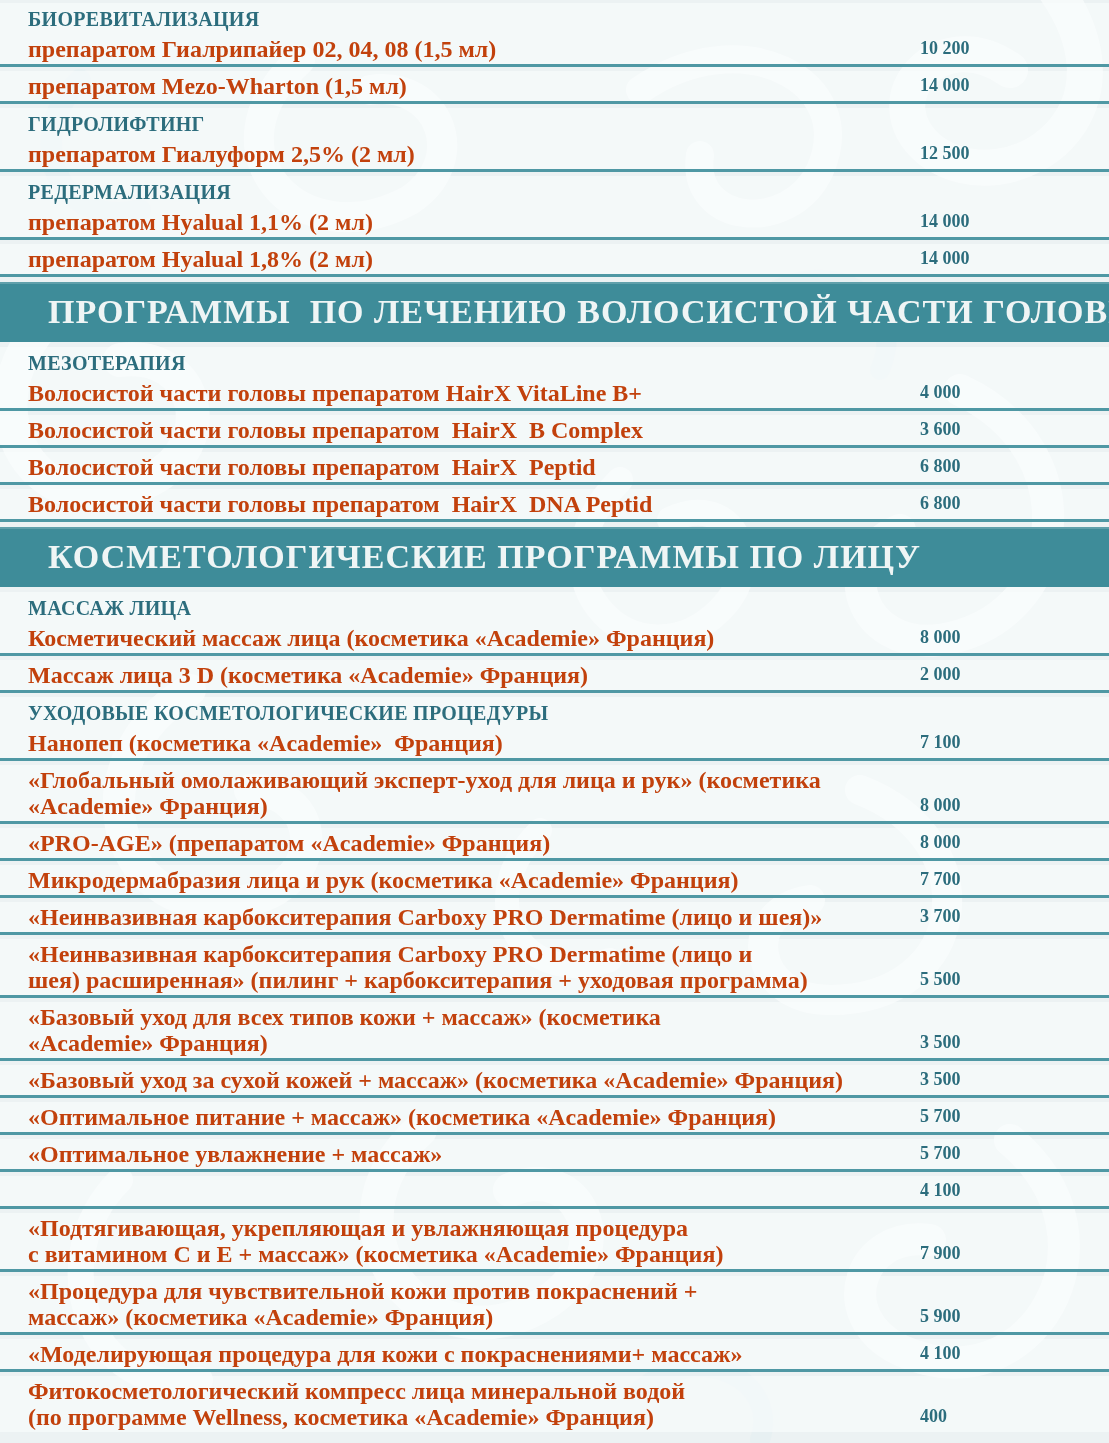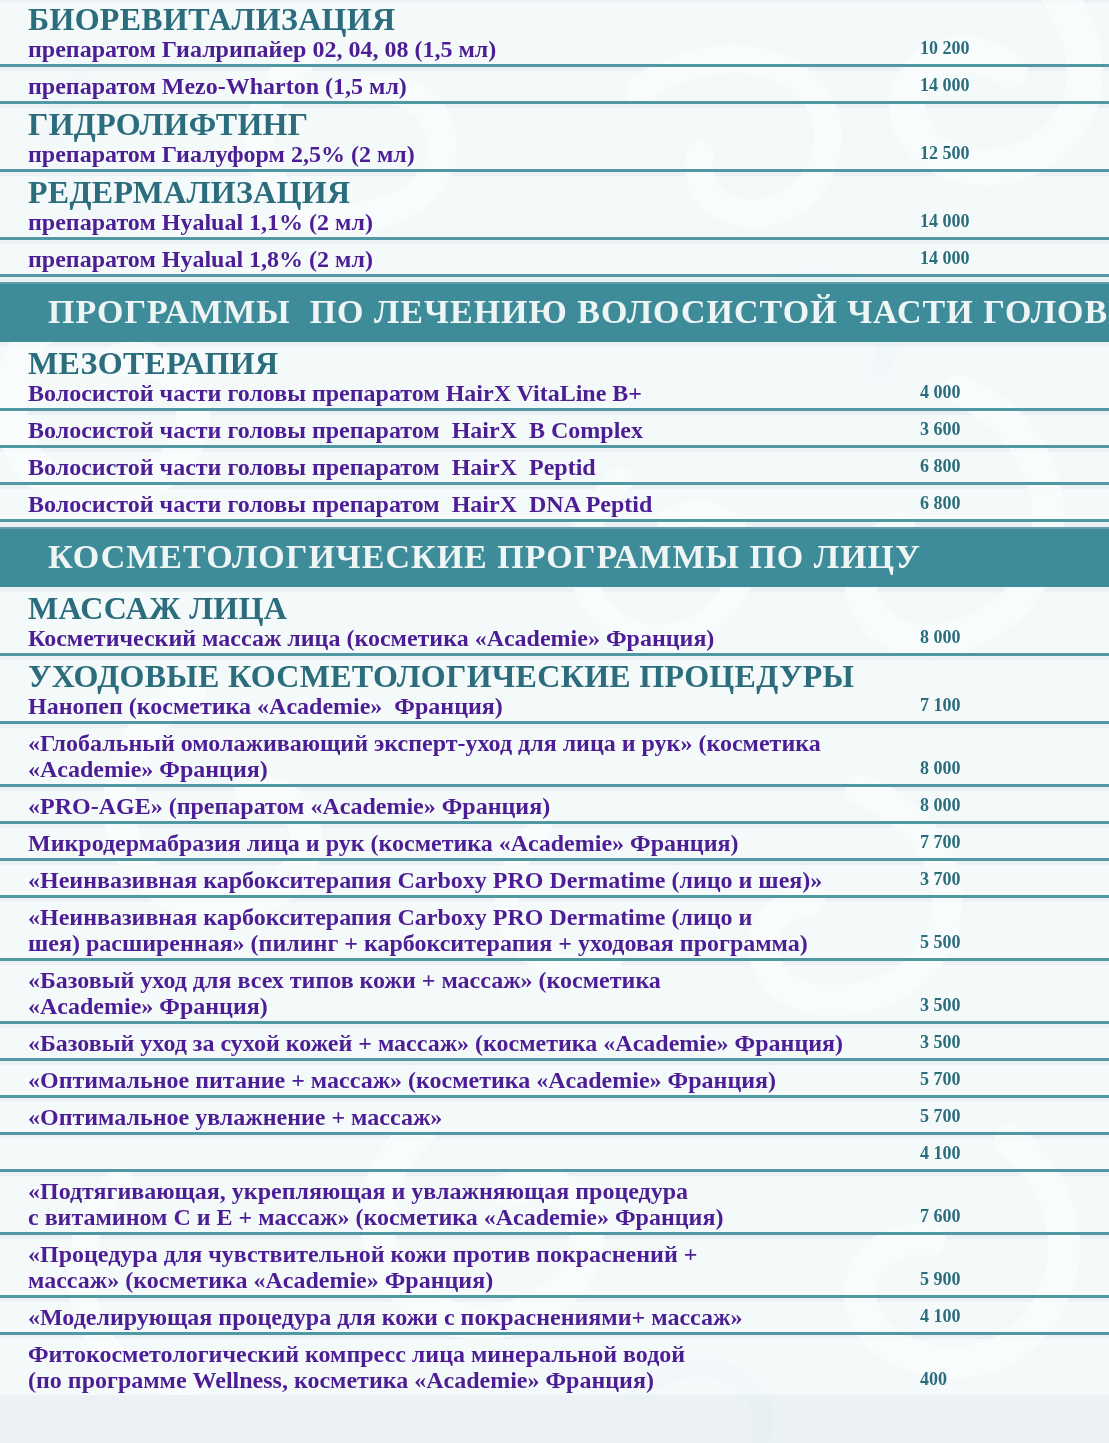--- a/index.html
+++ b/index.html
@@ -15,27 +15,27 @@
     position:relative;
     background:rgba(250,253,253,.6);
     border-bottom:3px solid #4f98a4;
     margin-bottom:4px;
     padding:2px 190px 2px 28px;
     min-height:26px;
   }
   .strip.last{border-bottom:none;margin-bottom:16px;}
   .hdr{
     color:#2c6d7d;
-    font-size:32px;line-height:29px;font-weight:700;
+    font-size:20px;line-height:29px;font-weight:700;
     letter-spacing:.3px;margin-bottom:2px;
     white-space:pre-wrap;
   }
   .hdr:empty{display:none;}
   .item{
-    color:#4c1d95;
+    color:#c2410c;
     font-size:24px;line-height:26px;font-weight:600;
     white-space:pre-wrap;
     display:block;
   }
   .price{
     position:absolute;left:920px;bottom:3px;
     color:#2c6d7d;
     font-size:18px;line-height:26px;font-weight:700;
     white-space:pre;
   }
@@ -123,20 +123,24 @@
     </div>
 
   <div class="banner"><span>КОСМЕТОЛОГИЧЕСКИЕ ПРОГРАММЫ ПО ЛИЦУ</span></div>
 
   <div class="strip">
       <div class="hdr">МАССАЖ ЛИЦА</div>
       <span class="item">Косметический массаж лица (косметика «Academie» Франция)</span>
       <span class="price">8 000</span>
     </div>
   <div class="strip">
+      <span class="item">Массаж лица 3 D (косметика «Academie» Франция)</span>
+      <span class="price">2 000</span>
+    </div>
+  <div class="strip">
       <div class="hdr">УХОДОВЫЕ КОСМЕТОЛОГИЧЕСКИЕ ПРОЦЕДУРЫ</div>
       <span class="item">Нанопеп (косметика «Academie»  Франция)</span>
       <span class="price">7 100</span>
     </div>
   <div class="strip">
       <span class="item">«Глобальный омолаживающий эксперт-уход для лица и рук» (косметика
 «Academie» Франция)</span>
       <span class="price">8 000</span>
     </div>
   <div class="strip">
@@ -172,21 +176,21 @@
   <div class="strip">
       <span class="item">«Оптимальное увлажнение + массаж»</span>
       <span class="price">5 700</span>
     </div>
   <div class="strip">
       <span class="price">4 100</span>
     </div>
   <div class="strip">
       <span class="item">«Подтягивающая, укрепляющая и увлажняющая процедура
 с витамином С и Е + массаж» (косметика «Academie» Франция)</span>
-      <span class="price">7 600</span>
+      <span class="price">7 900</span>
     </div>
   <div class="strip">
       <span class="item">«Процедура для чувствительной кожи против покраснений +
 массаж» (косметика «Academie» Франция)</span>
       <span class="price">5 900</span>
     </div>
   <div class="strip">
       <span class="item">«Моделирующая процедура для кожи с покраснениями+ массаж»</span>
       <span class="price">4 100</span>
     </div>

